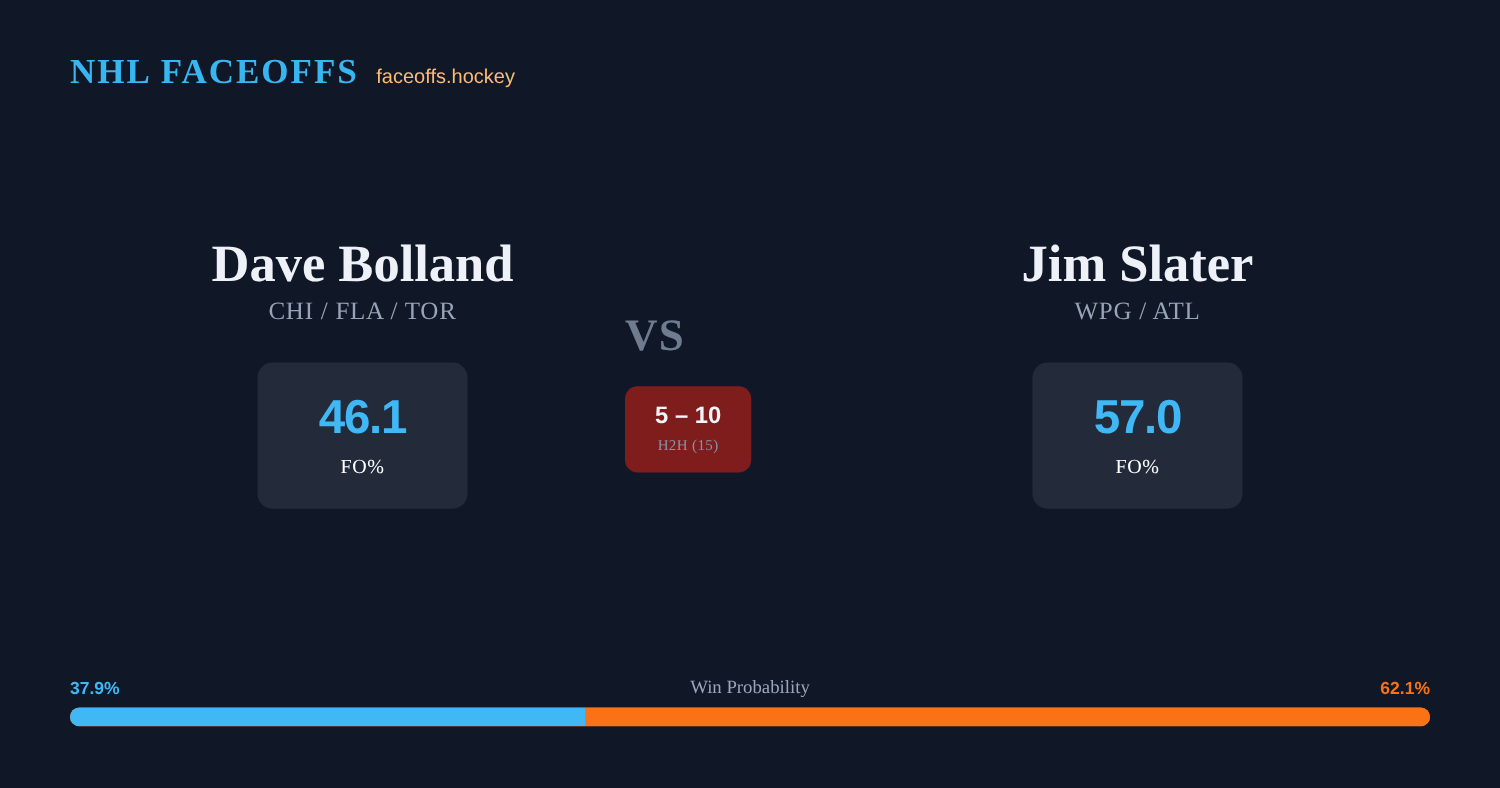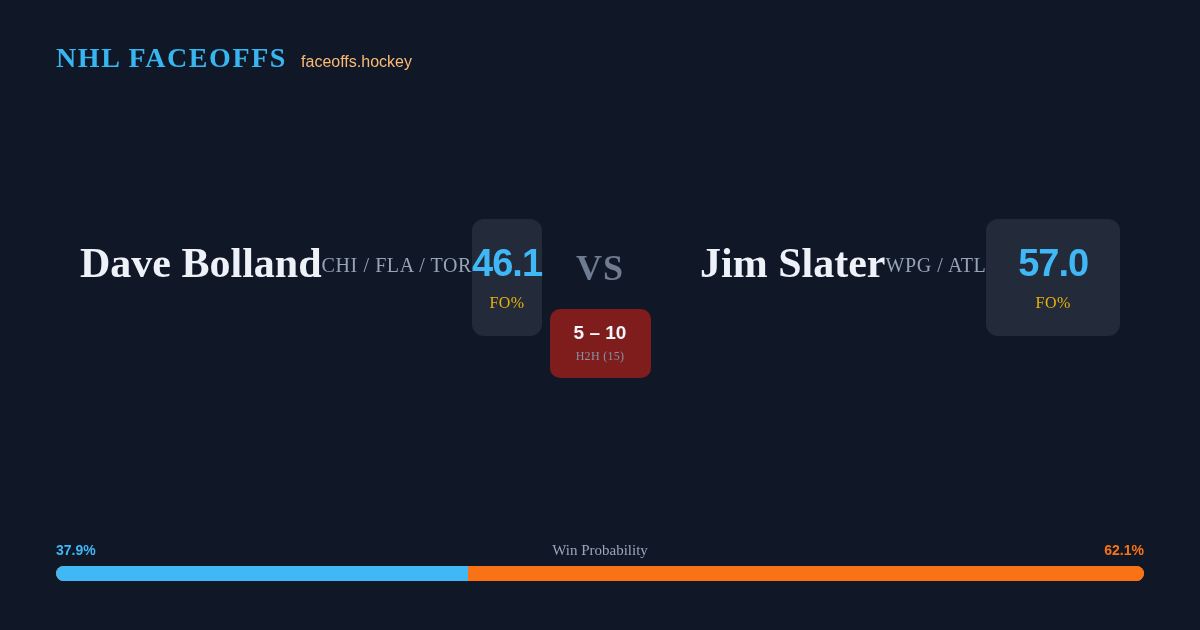--- a/index.html
+++ b/index.html
@@ -46,21 +46,21 @@
     left: 0;
     top: 190px;
     width: 1200px;
     display: flex;
     align-items: flex-start;
     justify-content: center;
   }
   .player {
     width: 420px;
     display: flex;
-    flex-direction: row;
+    flex-direction: column;
     align-items: center;
   }
   .player-name {
     font-family: "Liberation Serif", serif;
     font-weight: bold;
     font-size: 42px;
     color: #eef2f8;
     line-height: 1.05;
     white-space: nowrap;
   }
@@ -88,30 +88,29 @@
     font-weight: bold;
     font-size: 38px;
     color: #3fb8f5;
     line-height: 1;
     letter-spacing: -1px;
   }
   .stat-label {
     margin-top: 12px;
     font-family: "Liberation Serif", serif;
     font-size: 16px;
-    color: #eab308;
+    color: #ffffff;
     letter-spacing: 0.5px;
   }
 
   
   .center {
     width: 200px;
     display: flex;
     flex-direction: column;
-    align-items: center;
     padding-top: 60px;
     box-sizing: border-box;
   }
   .vs-text {
     font-family: "Liberation Serif", serif;
     font-weight: bold;
     font-size: 36px;
     color: #6f7c90;
     line-height: 1;
     letter-spacing: 1px;

